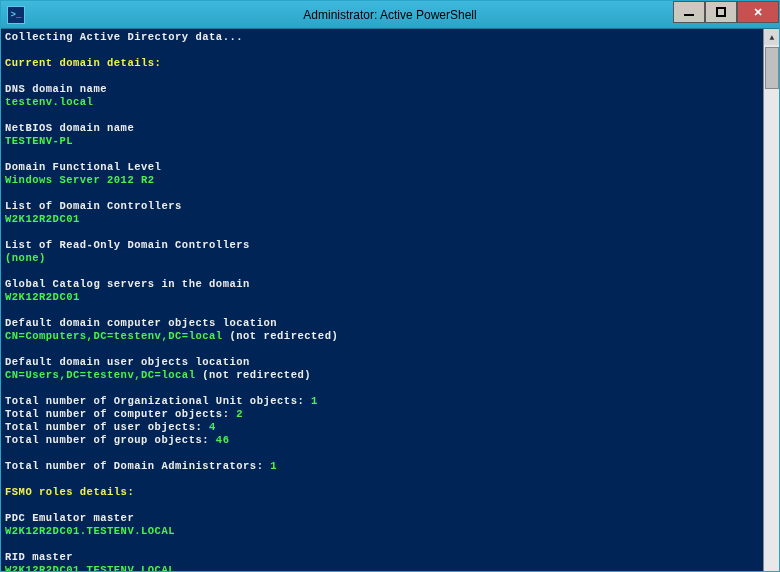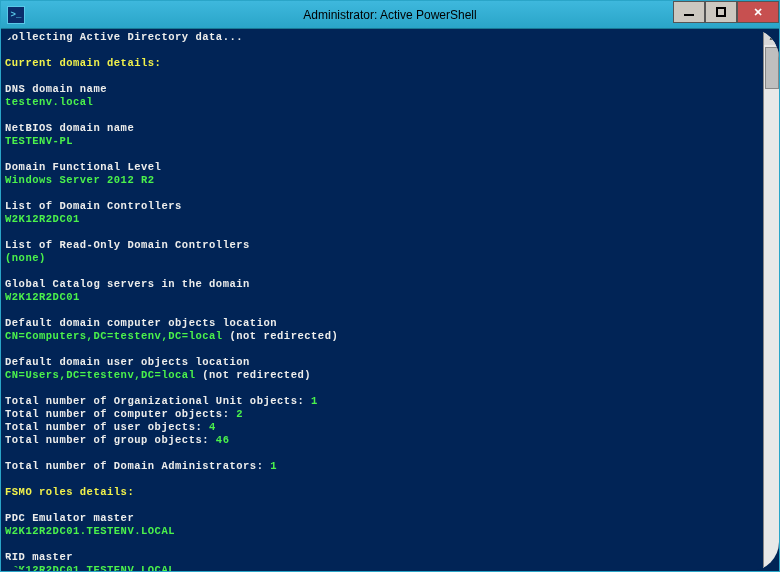--- a/index.html
+++ b/index.html
@@ -86,21 +86,20 @@
       width: 10px;
       height: 10px;
       border: 2px solid #000;
       background: transparent;
     }
     .console-area {
       flex: 1;
       display: flex;
       background: #012456;
       overflow: hidden;
-      border-radius: 29px;
     }
     .console {
       flex: 1;
       padding: 2px 4px;
       color: #c0c0c0;
       font-family: 'Lucida Console', 'Courier New', monospace;
       font-size: 10.5px;
       line-height: 13px;
       white-space: pre;
       font-weight: bold;

